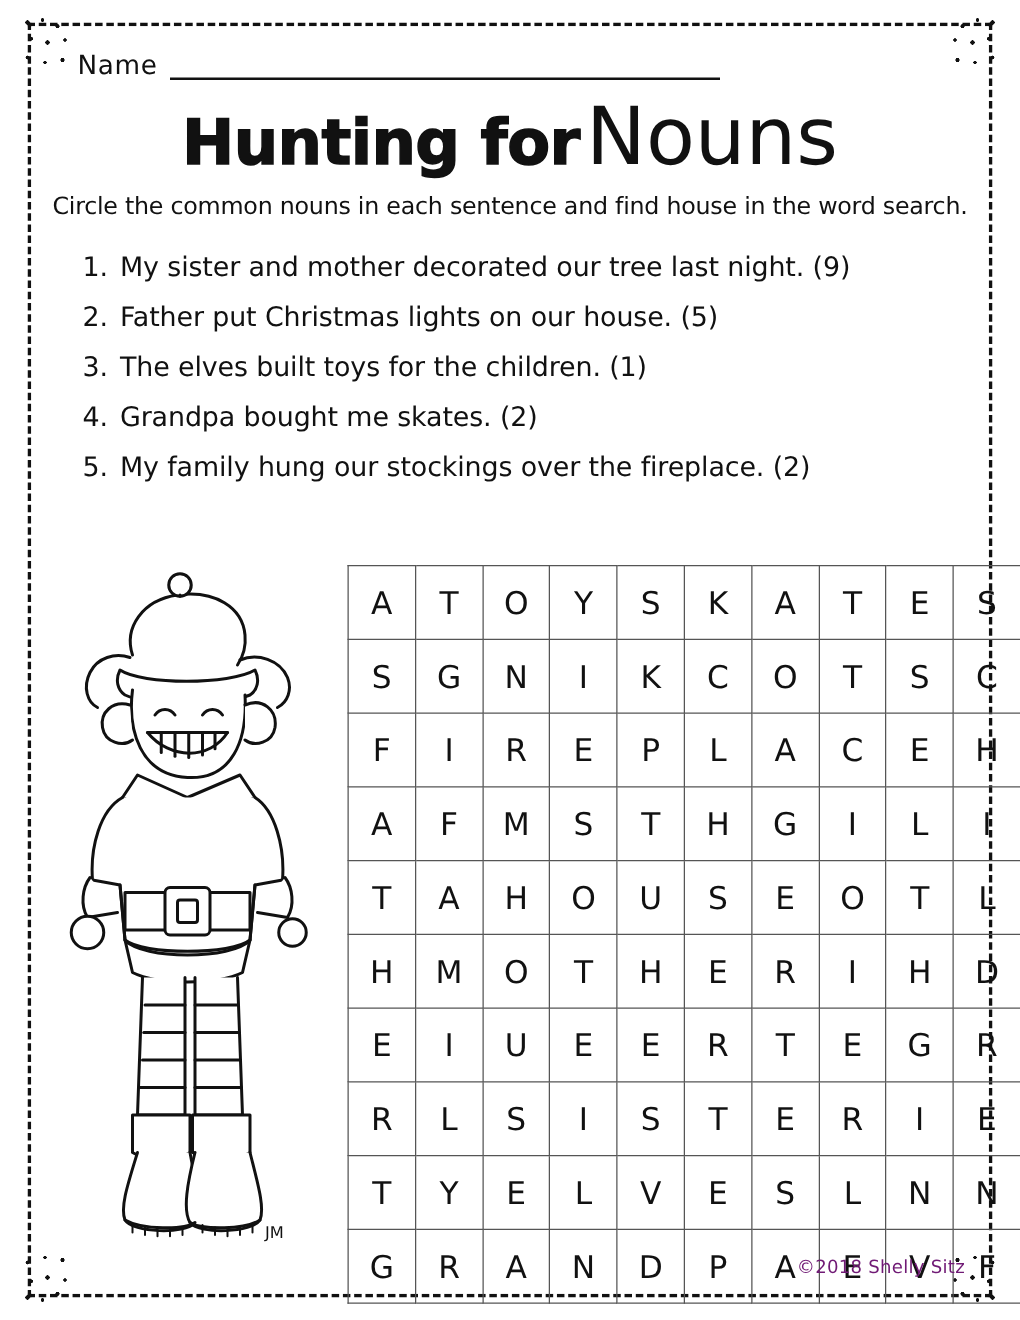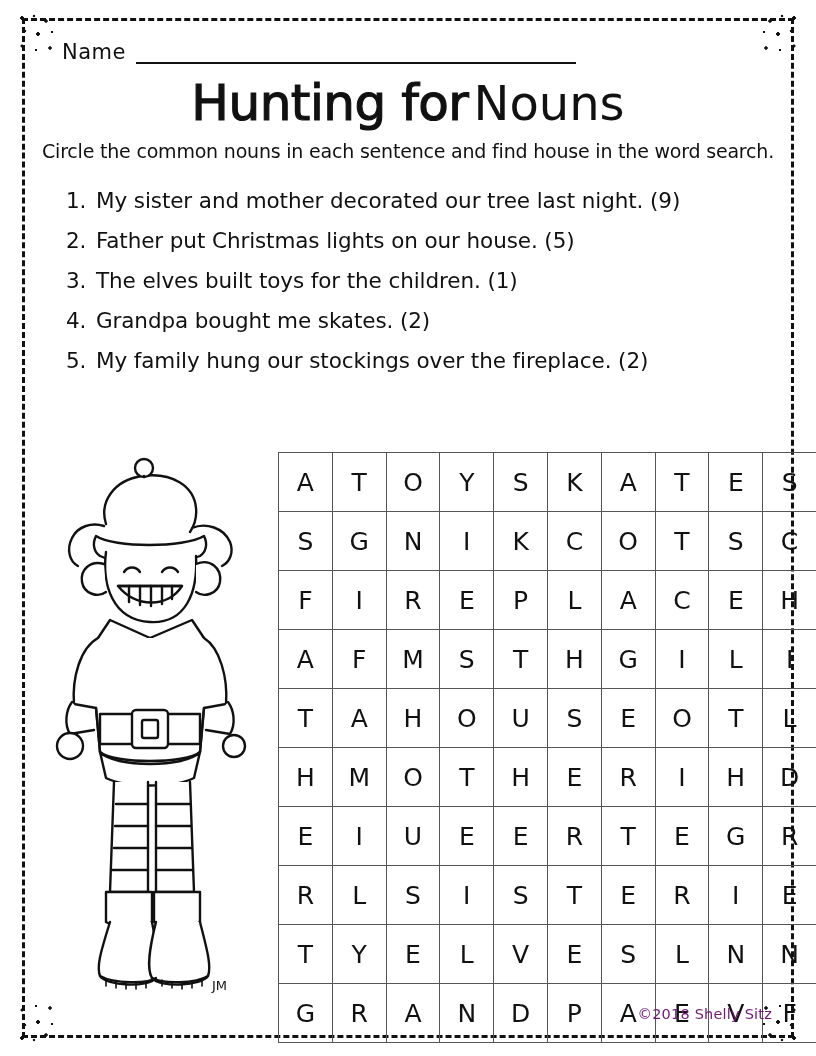--- a/index.html
+++ b/index.html
@@ -80,27 +80,27 @@
   
   .title {
     text-align: center;
     margin-top: 14px;
     line-height: 1;
     white-space: nowrap;
   }
   .title .bold {
     font-family: "DejaVu Sans", sans-serif;
     font-size: 50px;
-    font-weight: normal;
+    font-weight: bold;
     letter-spacing: -0.5px;
     -webkit-text-stroke: 1.2px #111;
   }
   .title .light {
     font-family: "DejaVu Sans", sans-serif;
-    font-size: 48px;
+    font-size: 64px;
     font-weight: normal;
     letter-spacing: 0px;
   }
   .subtitle {
     text-align: center;
     font-size: 19px;
     margin-top: 12px;
     letter-spacing: -0.2px;
   }
 

